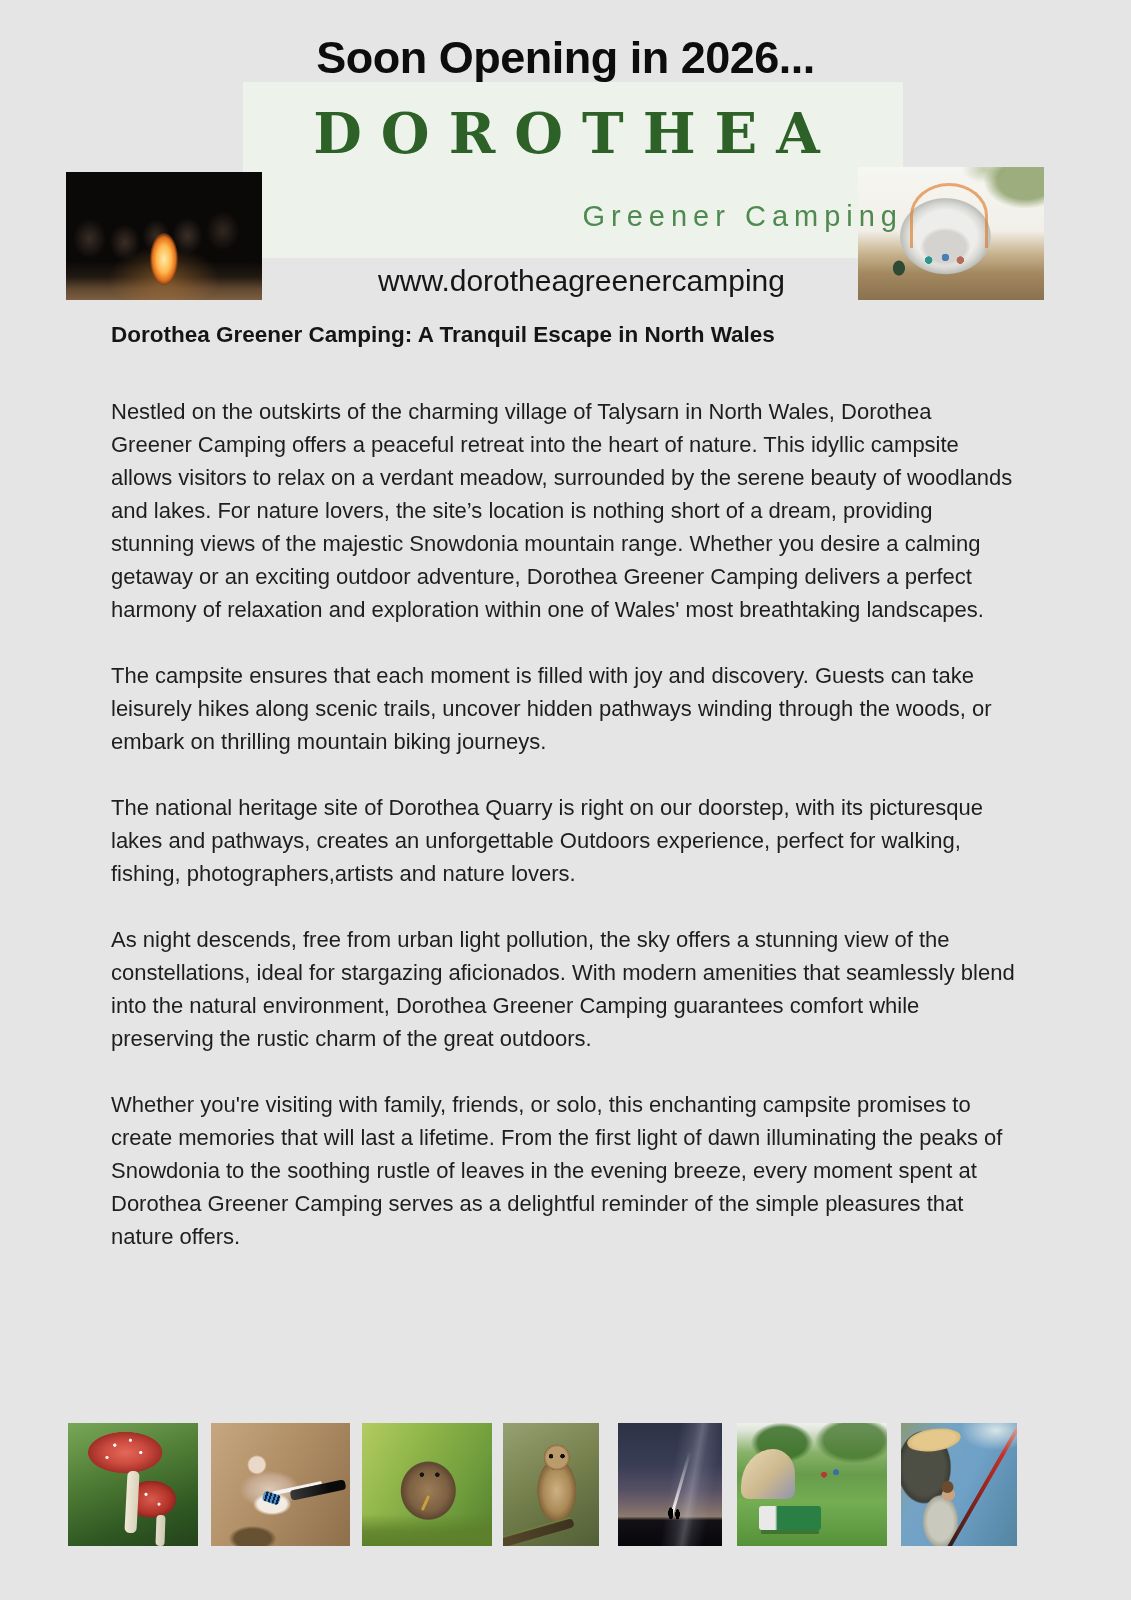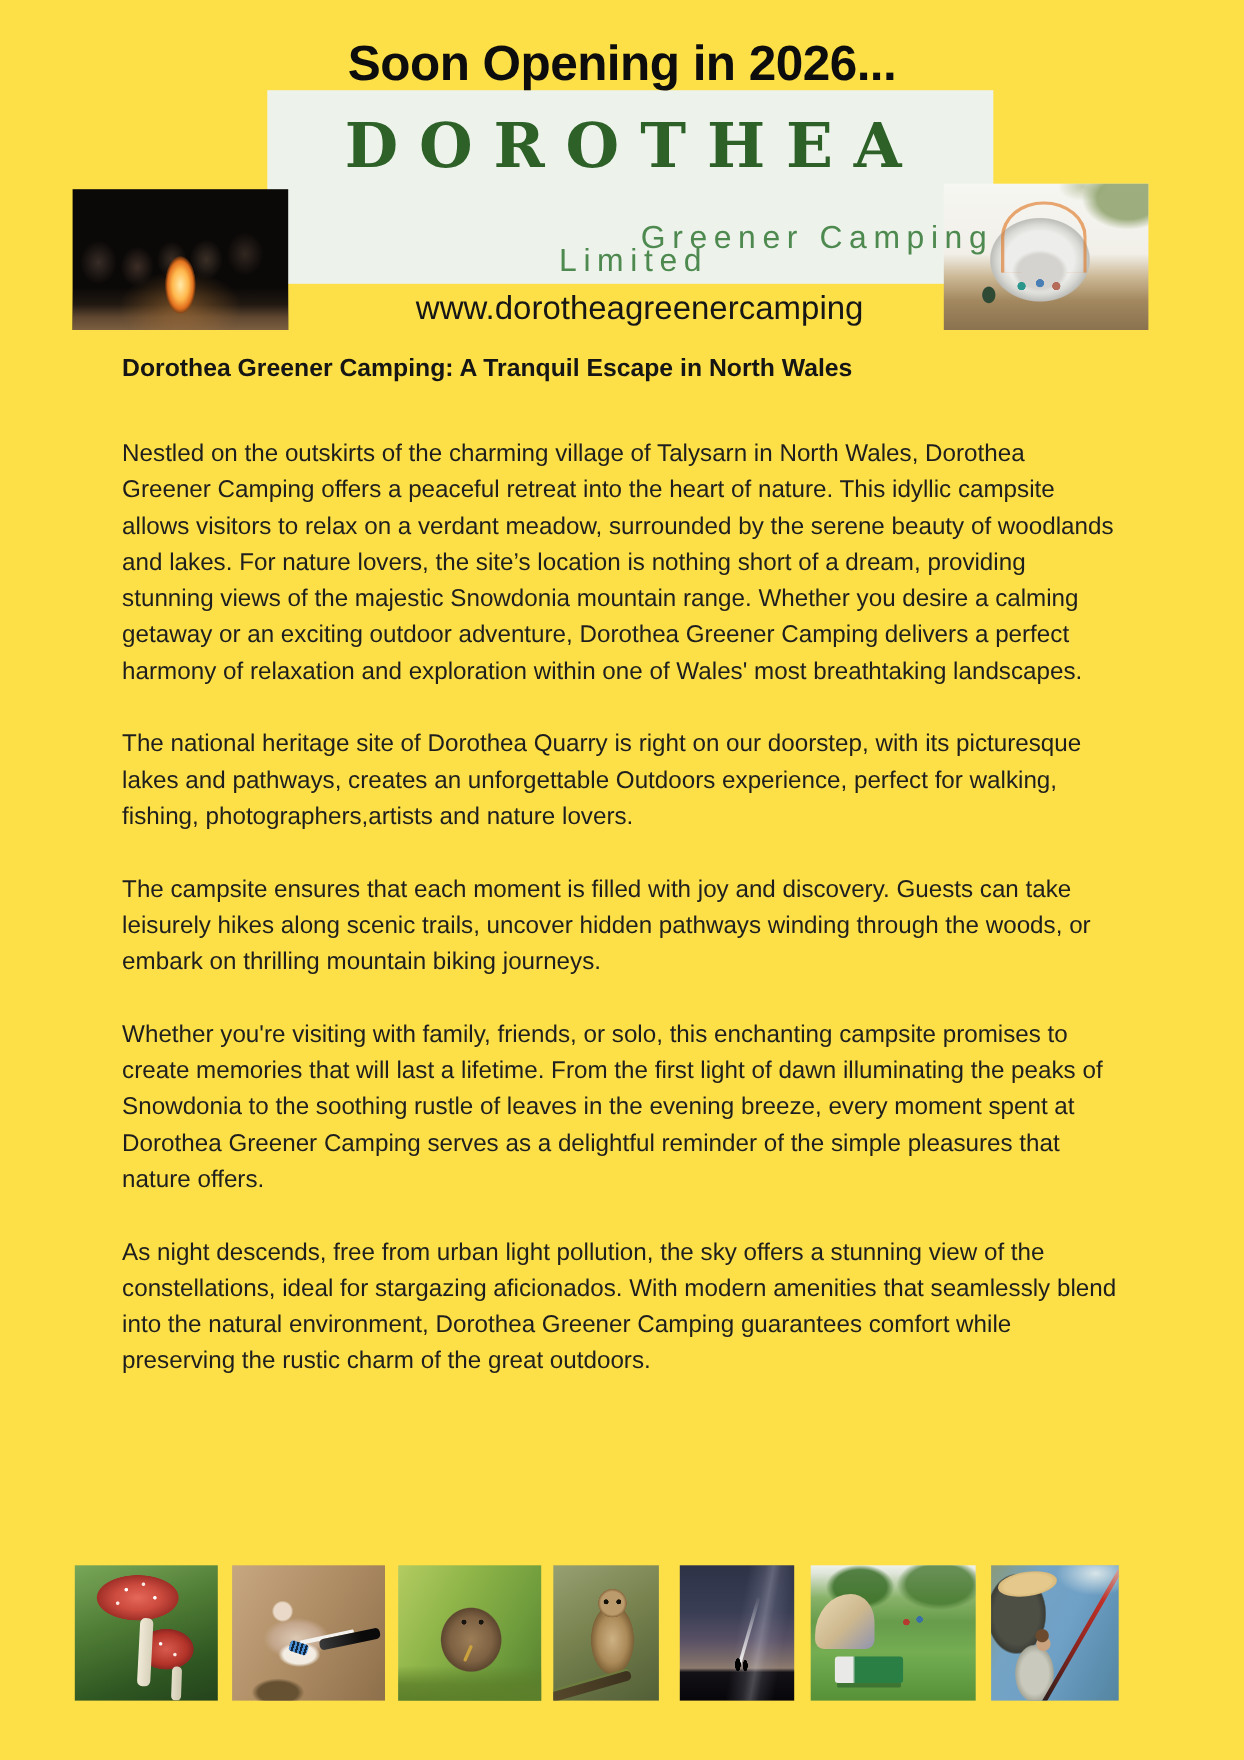--- a/index.html
+++ b/index.html
@@ -1,19 +1,19 @@
 <!DOCTYPE html>
 <html><head>
 <meta charset="utf-8">
 <style>
   * { margin:0; padding:0; box-sizing:border-box; }
   html,body { background:#ffffff; }
   .page {
     position:relative; width:1131px; height:1600px; margin:0 auto;
-    background:#fde047; overflow:hidden;
+    background:#e5e5e5; overflow:hidden;
     font-family:"Liberation Sans", sans-serif; color:#1e1e1e;
   }
 
   
   .main-title {
     position:absolute; top:32px; left:0; width:1131px; text-align:center;
     font-size:45px; font-weight:700; letter-spacing:-0.5px; color:#0d0d0d; z-index:3;
   }
   .logo-panel {
     position:absolute; left:243px; top:82px; width:660px; height:176px;
@@ -220,33 +220,32 @@
 <body>
 
 <div class="page">
 
   <div class="logo-panel"></div>
 
   <div class="main-title">Soon Opening in 2026...</div>
 
   <div class="brand-name">DOROTHEA</div>
   <div class="brand-sub1">Greener Camping</div>
-  <div class="brand-sub2">Limited</div>
   <div class="website">www.dorotheagreenercamping</div>
 
   <div class="photo photo-campfire" title="Friends gathered around a campfire at night"></div>
   <div class="photo photo-tent" title="Family lying inside a camping tent in a field"></div>
 
   <div class="article">
     <h2>Dorothea Greener Camping: A Tranquil Escape in North Wales</h2>
     <p>Nestled on the outskirts of the charming village of Talysarn in North Wales, Dorothea Greener Camping offers a peaceful retreat into the heart of nature. This idyllic campsite allows visitors to relax on a verdant meadow, surrounded by the serene beauty of woodlands and lakes. For nature lovers, the site’s location is nothing short of a dream, providing stunning views of the majestic Snowdonia mountain range. Whether you desire a calming getaway or an exciting outdoor adventure, Dorothea Greener Camping delivers a perfect harmony of relaxation and exploration within one of Wales' most breathtaking landscapes.</p>
+    <p>The campsite ensures that each moment is filled with joy and discovery. Guests can take leisurely hikes along scenic trails, uncover hidden pathways winding through the woods, or embark on thrilling mountain biking journeys.</p>
     <p>The national heritage site of Dorothea Quarry is right on our doorstep, with its picturesque lakes and pathways, creates an unforgettable Outdoors experience, perfect for walking, fishing, photographers,artists and nature lovers.</p>
-    <p>The campsite ensures that each moment is filled with joy and discovery. Guests can take leisurely hikes along scenic trails, uncover hidden pathways winding through the woods, or embark on thrilling mountain biking journeys.</p>
+    <p>As night descends, free from urban light pollution, the sky offers a stunning view of the constellations, ideal for stargazing aficionados. With modern amenities that seamlessly blend into the natural environment, Dorothea Greener Camping guarantees comfort while preserving the rustic charm of the great outdoors.</p>
     <p>Whether you're visiting with family, friends, or solo, this enchanting campsite promises to create memories that will last a lifetime. From the first light of dawn illuminating the peaks of Snowdonia to the soothing rustle of leaves in the evening breeze, every moment spent at Dorothea Greener Camping serves as a delightful reminder of the simple pleasures that nature offers.</p>
-    <p>As night descends, free from urban light pollution, the sky offers a stunning view of the constellations, ideal for stargazing aficionados. With modern amenities that seamlessly blend into the natural environment, Dorothea Greener Camping guarantees comfort while preserving the rustic charm of the great outdoors.</p>
   </div>
 
   <div class="gallery">
     <div class="thumb thumb-mushrooms" title="Red fly agaric mushrooms in green moss"></div>
     <div class="thumb thumb-jay" title="Eurasian jay perched on a stump"></div>
     <div class="thumb thumb-vole" title="Small vole feeding among grass and moss"></div>
     <div class="thumb thumb-owl" title="Tawny owl perched on a mossy branch"></div>
     <div class="thumb thumb-night" title="Two people stargazing with a torch beam at night"></div>
     <div class="thumb thumb-campsite" title="Campers with tent, picnic table and cooler on grass"></div>
     <div class="thumb thumb-fishing" title="Man in straw hat helping a boy fish at a lake"></div>

